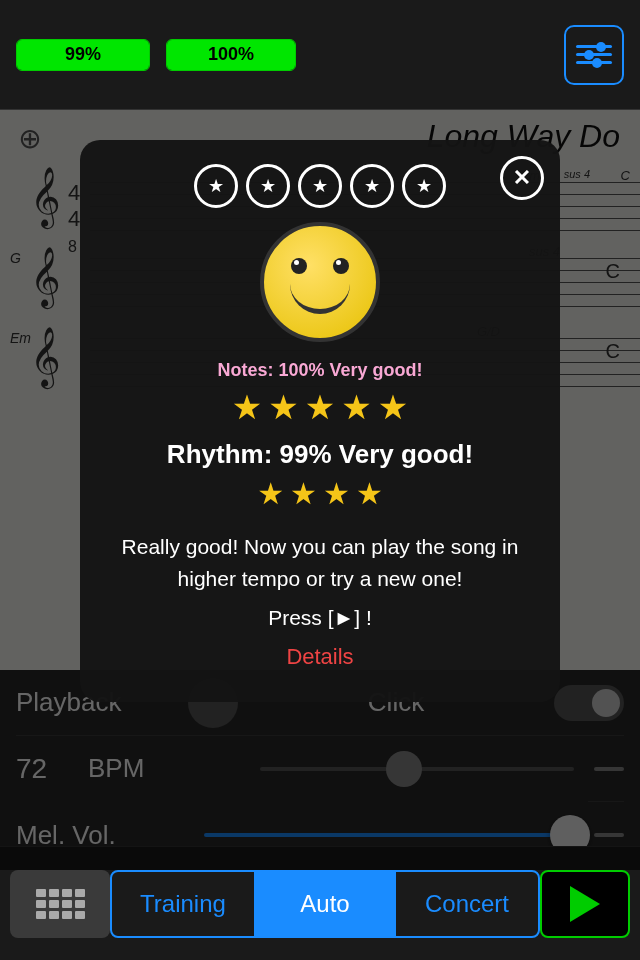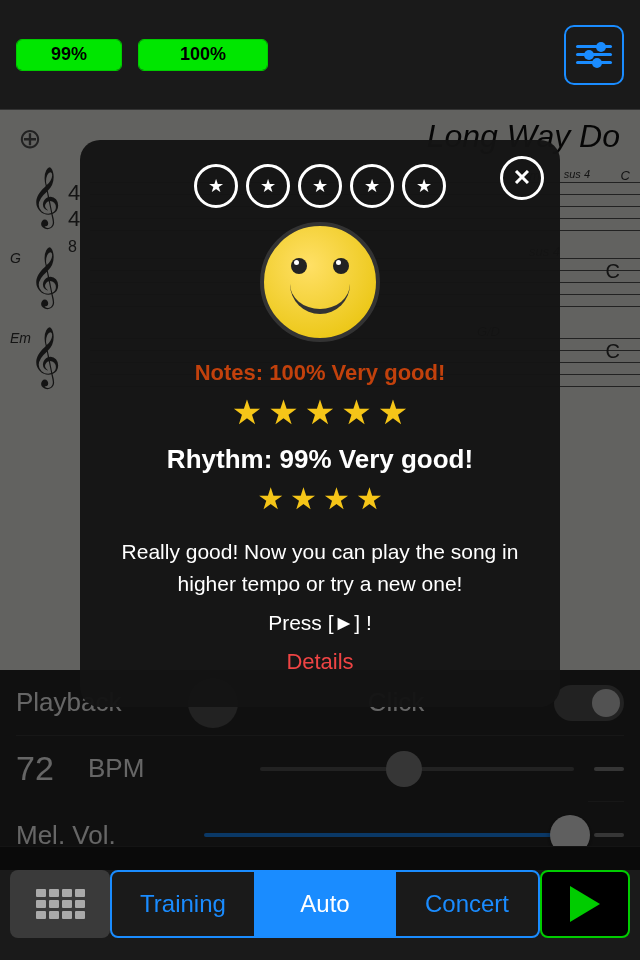--- a/index.html
+++ b/index.html
@@ -149,21 +149,21 @@
       gap: 12px;
     }
     .control-label {
       color: #fff;
       font-size: 26px;
       width: 160px;
       flex-shrink: 0;
     }
     .control-value {
       color: #fff;
-      font-size: 34px;
+      font-size: 28px;
       width: 60px;
       flex-shrink: 0;
     }
     .toggle-circle {
       width: 50px;
       height: 50px;
       background: #555;
       border-radius: 50%;
       flex-shrink: 0;
     }
@@ -374,22 +374,22 @@
       position: absolute;
       bottom: 24px;
       left: 50%;
       transform: translateX(-50%);
       width: 60px;
       height: 30px;
       border-bottom: 5px solid #333;
       border-radius: 0 0 40px 40px;
     }
     #modal-notes-line {
-      color: #c2410c;
-      font-size: 22px;
+      color: #f9a8d4;
+      font-size: 18px;
       font-weight: bold;
       margin-bottom: 6px;
     }
     #modal-notes-stars {
       display: flex;
       gap: 6px;
       margin-bottom: 12px;
     }
     #modal-rhythm-line {
       color: #fff;
@@ -463,21 +463,21 @@
       height: 40px;
       background: #eee;
       border-radius: 50%;
       box-shadow: 0 2px 6px rgba(0,0,0,0.4);
     }
   </style>
 </head>
 <body>
 
 <div id="top-bar">
-  <div class="progress-bar-wrap" style="width:106px;">
+  <div class="progress-bar-wrap" style="width:134px;">
     <div class="progress-bar-fill" style="width:100%;">99%</div>
   </div>
   <div class="progress-bar-wrap" style="width:130px;">
     <div class="progress-bar-fill" style="width:100%;">100%</div>
   </div>
   <div id="settings-btn">
     <div class="sliders-icon">
       <div class="sl"></div>
       <div class="sl"></div>
       <div class="sl"></div>

